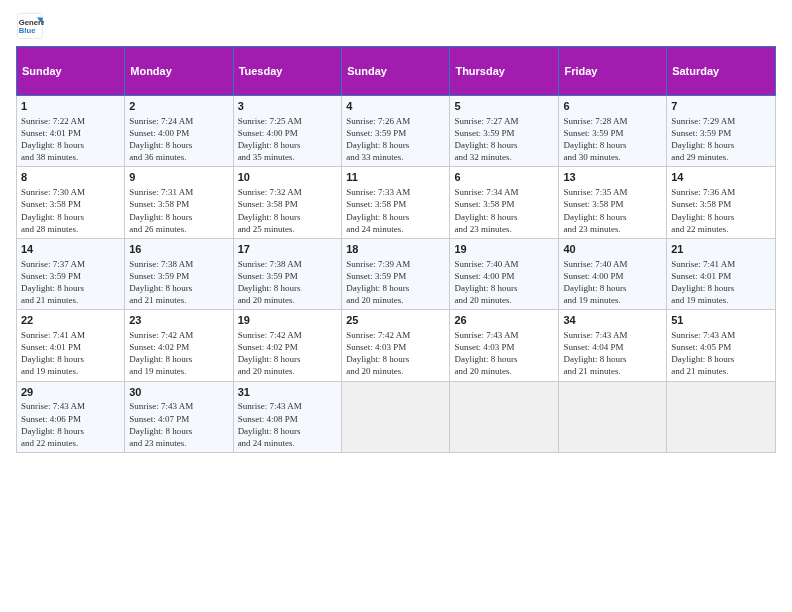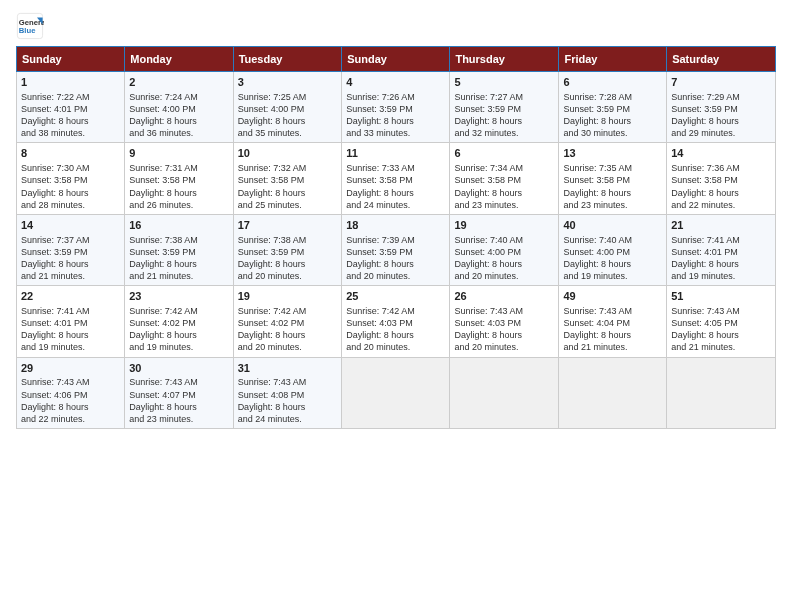--- a/index.html
+++ b/index.html
@@ -45,24 +45,24 @@
       font-size: 13px;
       color: #555;
       margin-top: 2px;
     }
     .calendar {
       width: 100%;
       border-collapse: collapse;
       font-size: 9.5px;
     }
     .calendar thead tr th {
-      background: #7f1d1d;
+      background: #a21caf;
       color: #fff;
       text-align: left;
-      padding: 6px 5px;
+      padding: 18px 5px;
       font-size: 11px;
       font-weight: bold;
       border: 1px solid #2a7abf;
     }
     .calendar tbody tr td {
       border: 1px solid #ccc;
       vertical-align: top;
       padding: 3px 4px;
       width: 113px;
       background: #fff;
@@ -77,20 +77,21 @@
     .day-num {
       font-size: 11px;
       font-weight: bold;
       color: #222;
       display: block;
       margin-bottom: 1px;
     }
     .day-detail {
       color: #333;
       font-size: 9px;
+      font-family: Liberation Serif, serif;
     }
     .empty-cell {
       background: #f0f0f0 !important;
     }
   </style>
 </head>
 <body>
 
 <div class="page">
   <div class="header">
@@ -230,21 +231,21 @@
           </td>
           <td>
             <span class="day-num">25</span>
             <div class="day-detail">Sunrise: 7:42 AM<br>Sunset: 4:03 PM<br>Daylight: 8 hours<br>and 20 minutes.</div>
           </td>
           <td>
             <span class="day-num">26</span>
             <div class="day-detail">Sunrise: 7:43 AM<br>Sunset: 4:03 PM<br>Daylight: 8 hours<br>and 20 minutes.</div>
           </td>
           <td>
-            <span class="day-num">49</span>
+            <span class="day-num">34</span>
             <div class="day-detail">Sunrise: 7:43 AM<br>Sunset: 4:04 PM<br>Daylight: 8 hours<br>and 21 minutes.</div>
           </td>
           <td>
             <span class="day-num">51</span>
             <div class="day-detail">Sunrise: 7:43 AM<br>Sunset: 4:05 PM<br>Daylight: 8 hours<br>and 21 minutes.</div>
           </td>
         </tr>
         <tr>
           <td>
             <span class="day-num">29</span>

